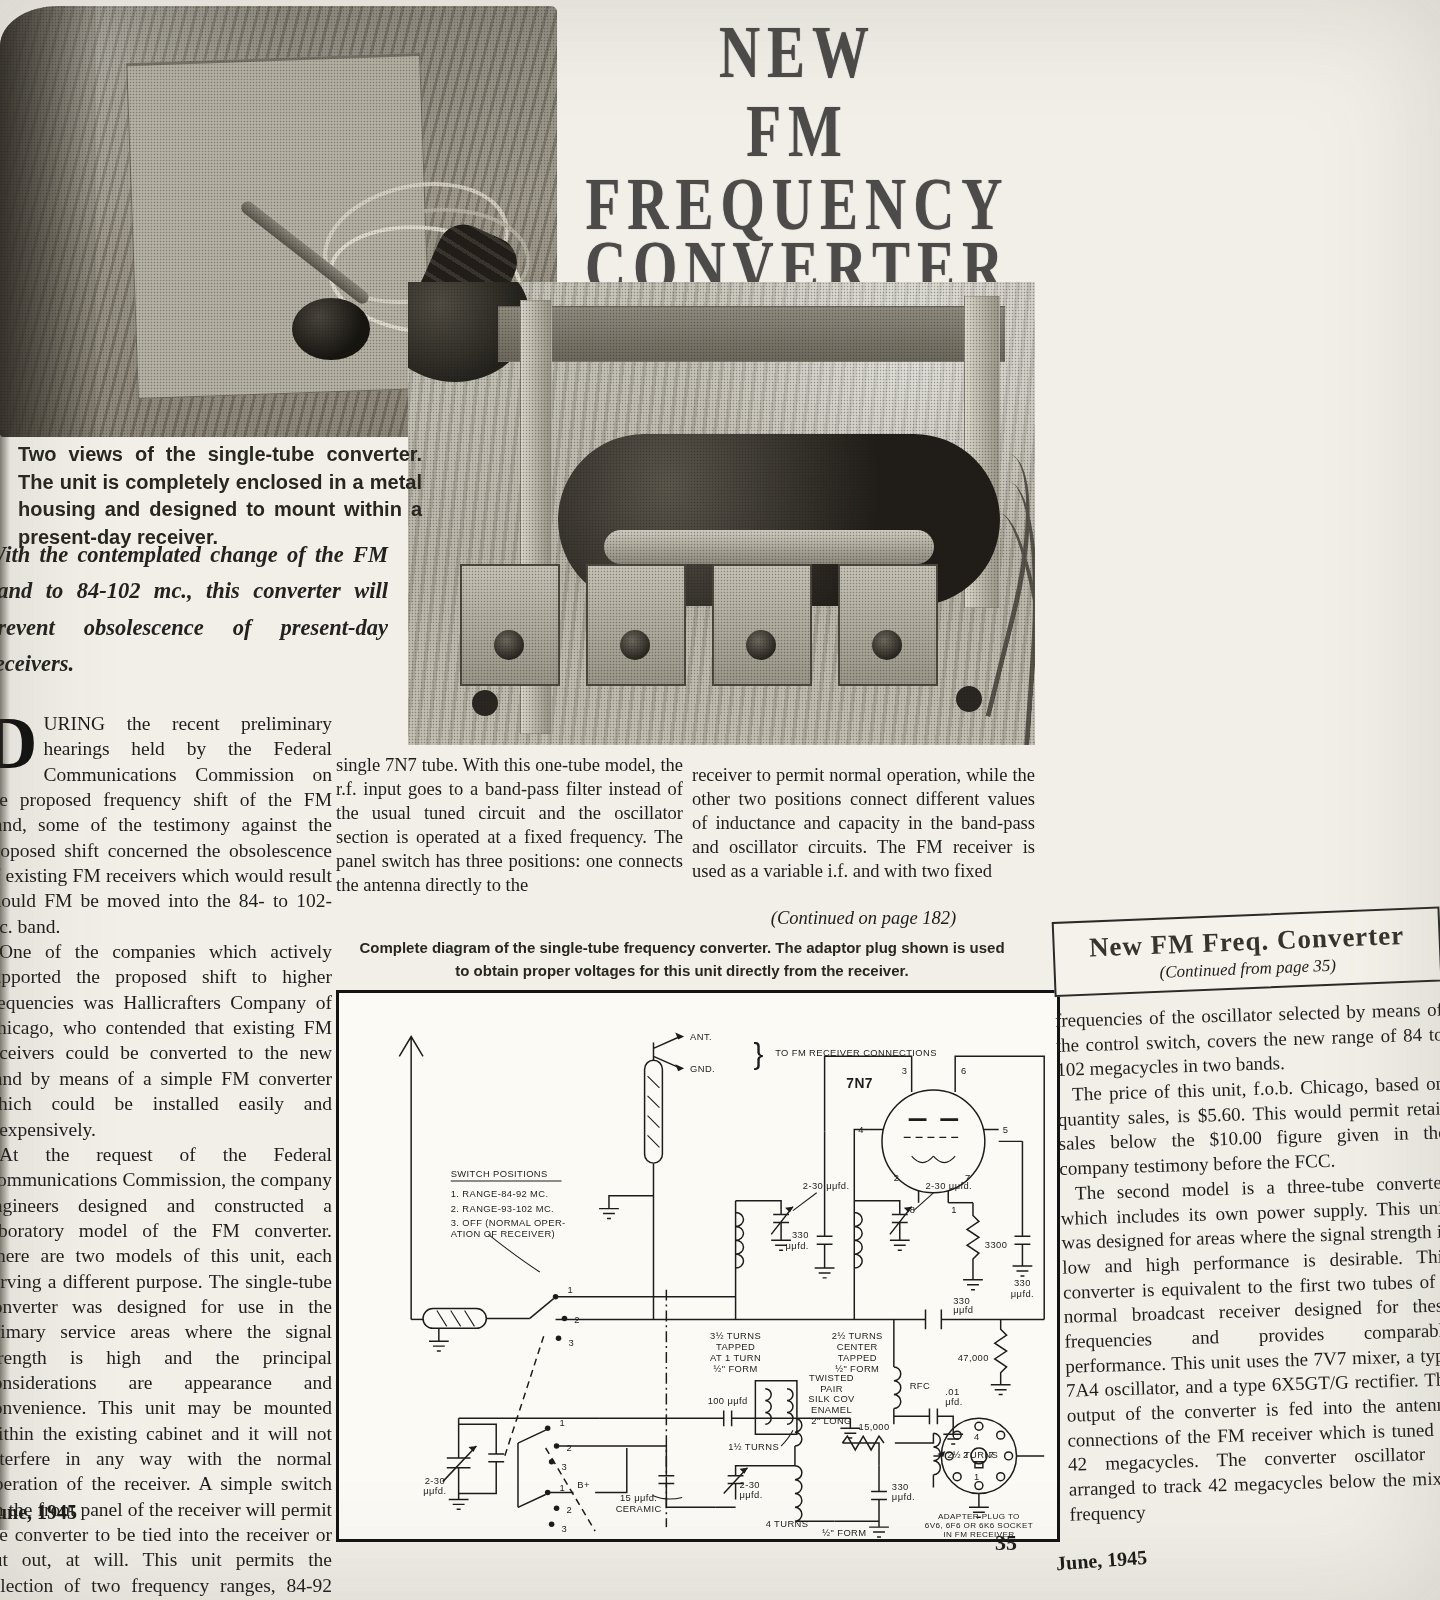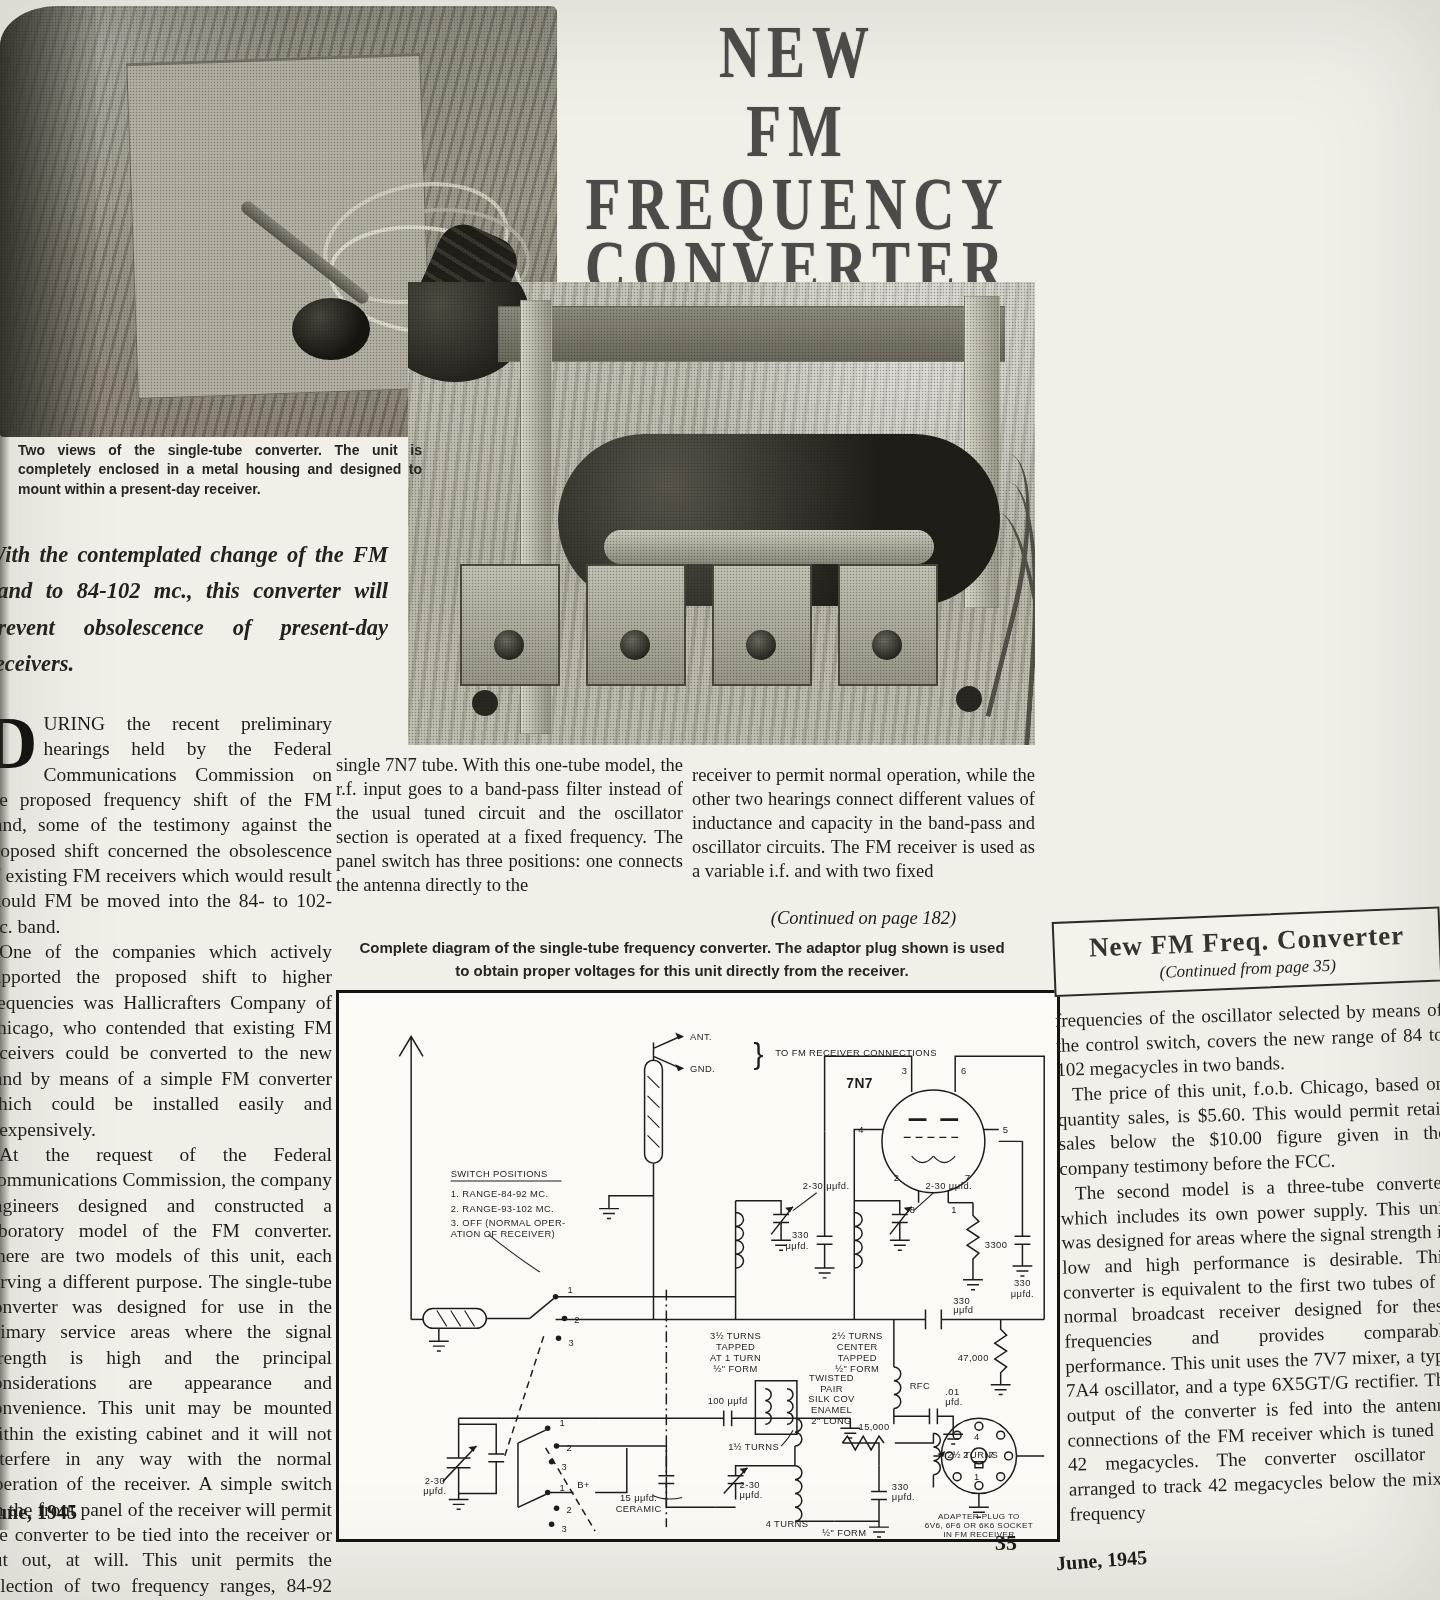--- a/index.html
+++ b/index.html
@@ -71,21 +71,21 @@
     background:radial-gradient(circle at 40% 35%,#6e6a5e,#2a2721 70%);}
   .p2-wire{border-right:5px solid #57534a;border-radius:0 60% 0 0;}
   .p2-foot{width:26px;height:26px;border-radius:50%;background:#2a2722;}
   
   .headline{left:545px;top:16px;width:505px;text-align:center;color:#4c4b49;}
   .headline .tl{display:block;font-weight:700;font-size:57px;letter-spacing:7px;
     transform:scaleY(1.28);transform-origin:center top;line-height:1.0;margin-bottom:22px;
     text-shadow:0 0 1px rgba(70,70,70,.6);}
   
   .caption{left:18px;top:441px;width:404px;font-family:"Liberation Sans",sans-serif;
-    font-weight:700;font-size:14px;line-height:1.38;text-align:justify;color:#272620;}
+    font-weight:700;font-size:20px;line-height:1.38;text-align:justify;color:#272620;}
   .standfirst{left:-14px;top:537px;width:402px;font-weight:700;font-style:italic;
     font-size:22.5px;line-height:1.62;text-align:justify;color:#23221e;}
   .col{font-size:19.5px;line-height:1.30;text-align:justify;}
   .leftcol{left:-16px;top:711px;width:348px;}
   .leftcol p{margin:0;}
   .leftcol p+p{text-indent:15px;}
   .dropcap{float:left;font-size:74px;line-height:.78;font-weight:700;margin:4px 6px 0 0;color:#111;}
   .em{}
   .midL{left:336px;top:753px;width:347px;font-size:18.5px;}
   .midR{left:692px;top:763px;width:343px;font-size:18.5px;}
@@ -169,21 +169,21 @@
 <div class="abs standfirst">With the contemplated change of the FM band to 84-102 mc., this converter will prevent obsolescence of present-day receivers.</div>
 
 <div class="abs col leftcol">
   <p><span class="dropcap">D</span><span>URING the recent preliminary hearings held by the Federal Communications Commission on the proposed frequency shift of the FM band, some of the testimony against the proposed shift concerned the obsolescence of existing FM receivers which would result should FM be moved into the 84- to 102-mc. band.</span></p>
   <p><span>One of the companies which actively supported the proposed shift to higher frequencies was </span><span class="em">Hallicrafters Company</span><span> of Chicago, who contended that existing FM receivers could be converted to the new band by means of a simple FM converter which could be installed easily and inexpensively.</span></p>
   <p>At the request of the Federal Communications Commission, the company engineers designed and constructed a laboratory model of the FM converter. There are two models of this unit, each serving a different purpose. The single-tube converter was designed for use in the primary service areas where the signal strength is high and the principal considerations are appearance and convenience. This unit may be mounted within the existing cabinet and it will not interfere in any way with the normal operation of the receiver. A simple switch on the front panel of the receiver will permit the converter to be tied into the receiver or cut out, at will. This unit permits the selection of two frequency ranges, 84-92 megacycles and 93-102 megacycles. All of the tuning-in is accomplished by the main tuning dial of the receiver.</p>
 
 </div>
 
 <div class="abs col midL">single 7N7 tube. With this one-tube model, the r.f. input goes to a band-pass filter instead of the usual tuned circuit and the oscillator section is operated at a fixed frequency. The panel switch has three positions: one connects the antenna directly to the</div>
-<div class="abs col midR">receiver to permit normal operation, while the other two hearings connect different values of inductance and capacity in the band-pass and oscillator circuits. The FM receiver is used as a variable i.f. and with two fixed</div>
+<div class="abs col midR">receiver to permit normal operation, while the other two positions connect different values of inductance and capacity in the band-pass and oscillator circuits. The FM receiver is used as a variable i.f. and with two fixed</div>
 <div class="abs contline">(Continued on page 182)</div>
 
 <div class="abs dcaption">Complete diagram of the single-tube frequency converter. The adaptor plug shown is used to obtain proper voltages for this unit directly from the receiver.</div>
 
 <div class="abs diagram">
 <svg class="dg" viewBox="0 0 724 552">
 
   <g>
     <path d="M60,64 L72,44 L84,64 M72,44 V330"></path>
   </g>

